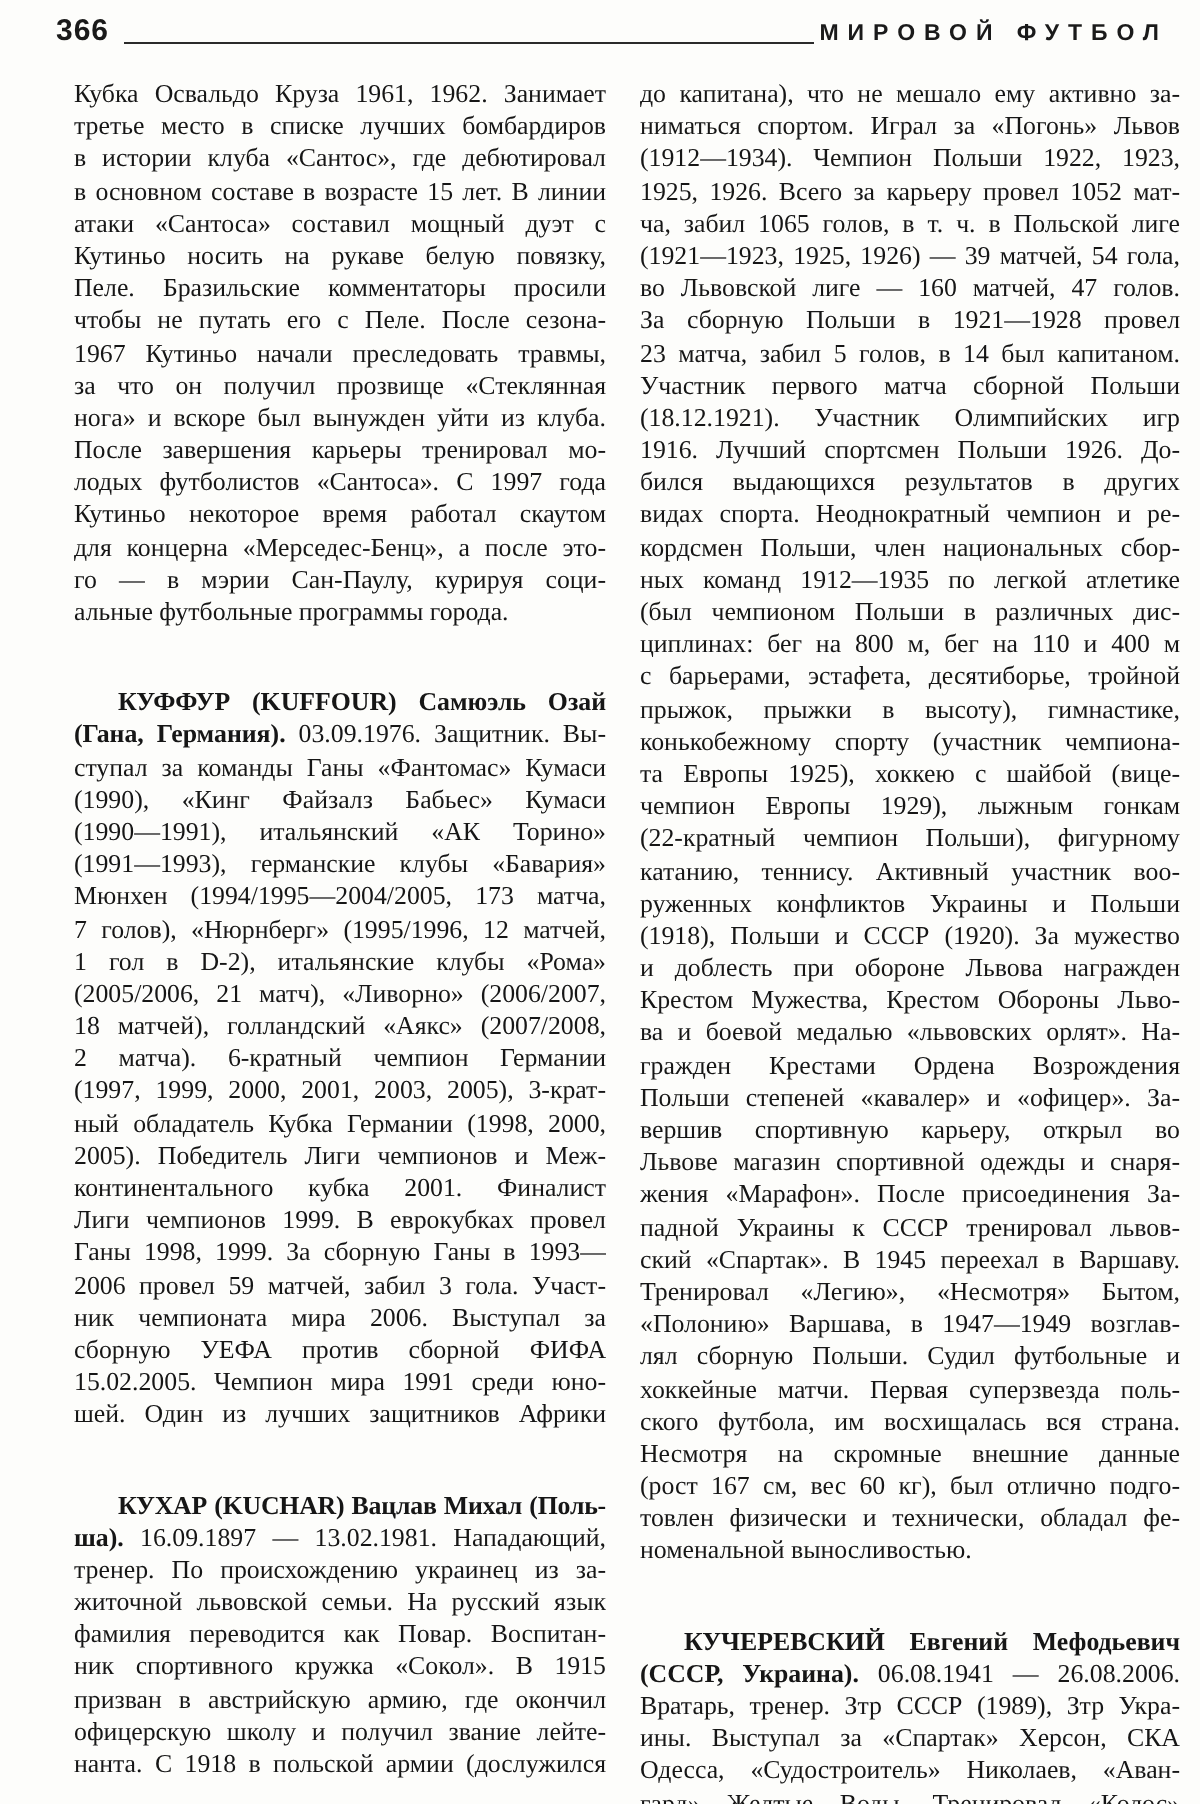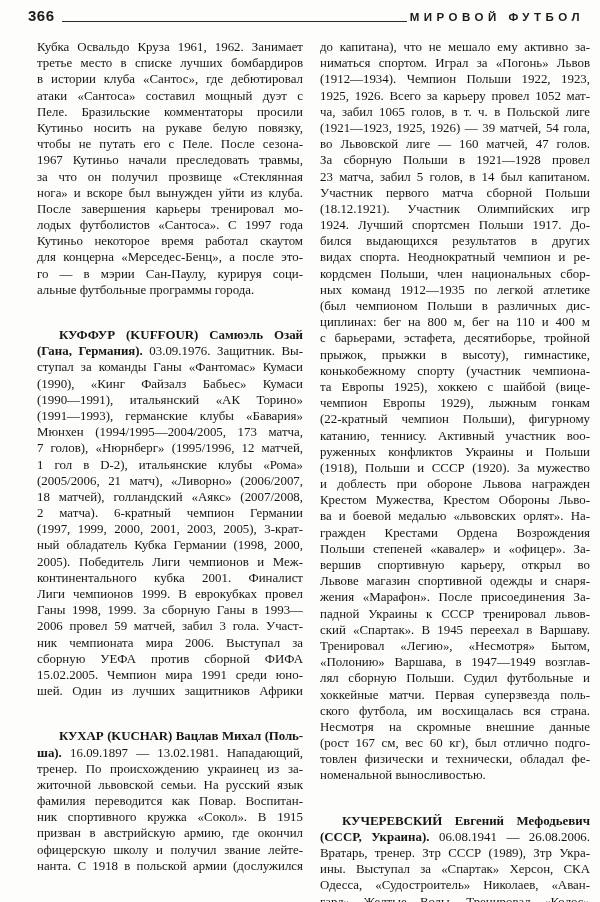--- a/index.html
+++ b/index.html
@@ -63,23 +63,24 @@
     <span class="header-rule"></span>
     <span class="page-title">МИРОВОЙ ФУТБОЛ</span>
   </header>
 
   <main class="columns">
     <div class="col">
         <div class="para">
           <div class="ln" style=""><span>Кубка Освальдо Круза 1961, 1962. Занимает</span></div>
           <div class="ln" style=""><span>третье место в списке лучших бомбардиров</span></div>
           <div class="ln" style=""><span>в истории клуба «Сантос», где дебютировал</span></div>
+          <div class="ln" style=""><span>в основном составе в возрасте 15 лет. В линии</span></div>
           <div class="ln" style=""><span>атаки «Сантоса» составил мощный дуэт с</span></div>
+          <div class="ln" style=""><span>Кутиньо носить на рукаве белую повязку,</span></div>
           <div class="ln" style=""><span>Пеле. Бразильские комментаторы просили</span></div>
-          <div class="ln" style=""><span>Кутиньо носить на рукаве белую повязку,</span></div>
           <div class="ln" style=""><span>чтобы не путать его с Пеле. После сезона-</span></div>
           <div class="ln" style=""><span>1967 Кутиньо начали преследовать травмы,</span></div>
           <div class="ln" style=""><span>за что он получил прозвище «Стеклянная</span></div>
           <div class="ln" style=""><span>нога» и вскоре был вынужден уйти из клуба.</span></div>
           <div class="ln" style=""><span>После завершения карьеры тренировал мо-</span></div>
           <div class="ln" style=""><span>лодых футболистов «Сантоса». С 1997 года</span></div>
           <div class="ln" style=""><span>Кутиньо некоторое время работал скаутом</span></div>
           <div class="ln" style=""><span>для концерна «Мерседес-Бенц», а после это-</span></div>
           <div class="ln" style=""><span>го — в мэрии Сан-Паулу, курируя соци-</span></div>
           <div class="ln end" style=""><span>альные футбольные программы города.</span></div>
@@ -127,21 +128,21 @@
           <div class="ln" style=""><span>ниматься спортом. Играл за «Погонь» Львов</span></div>
           <div class="ln" style=""><span>(1912—1934). Чемпион Польши 1922, 1923,</span></div>
           <div class="ln" style=""><span>1925, 1926. Всего за карьеру провел 1052 мат-</span></div>
           <div class="ln" style=""><span>ча, забил 1065 голов, в т. ч. в Польской лиге</span></div>
           <div class="ln" style=""><span>(1921—1923, 1925, 1926) — 39 матчей, 54 гола,</span></div>
           <div class="ln" style=""><span>во Львовской лиге — 160 матчей, 47 голов.</span></div>
           <div class="ln" style=""><span>За сборную Польши в 1921—1928 провел</span></div>
           <div class="ln" style=""><span>23 матча, забил 5 голов, в 14 был капитаном.</span></div>
           <div class="ln" style=""><span>Участник первого матча сборной Польши</span></div>
           <div class="ln" style=""><span>(18.12.1921). Участник Олимпийских игр</span></div>
-          <div class="ln" style=""><span>1924. Лучший спортсмен Польши 1917. До-</span></div>
+          <div class="ln" style=""><span>1916. Лучший спортсмен Польши 1926. До-</span></div>
           <div class="ln" style=""><span>бился выдающихся результатов в других</span></div>
           <div class="ln" style=""><span>видах спорта. Неоднократный чемпион и ре-</span></div>
           <div class="ln" style=""><span>кордсмен Польши, член национальных сбор-</span></div>
           <div class="ln" style=""><span>ных команд 1912—1935 по легкой атлетике</span></div>
           <div class="ln" style=""><span>(был чемпионом Польши в различных дис-</span></div>
           <div class="ln" style=""><span>циплинах: бег на 800 м, бег на 110 и 400 м</span></div>
           <div class="ln" style=""><span>с барьерами, эстафета, десятиборье, тройной</span></div>
           <div class="ln" style=""><span>прыжок, прыжки в высоту), гимнастике,</span></div>
           <div class="ln" style=""><span>конькобежному спорту (участник чемпиона-</span></div>
           <div class="ln" style=""><span>та Европы 1925), хоккею с шайбой (вице-</span></div>

